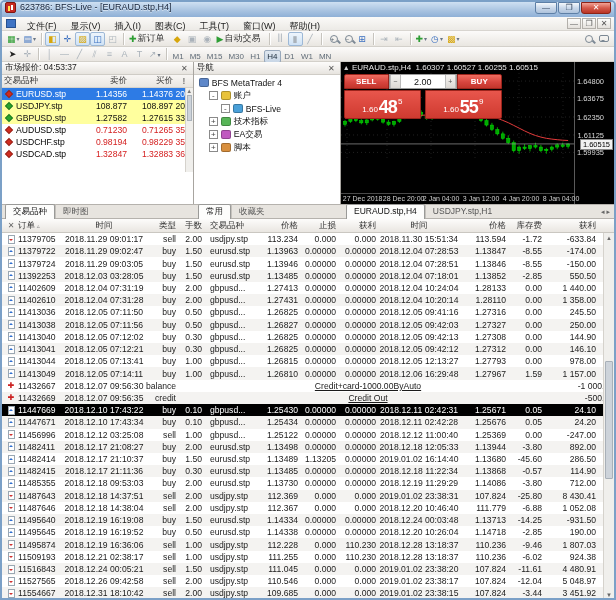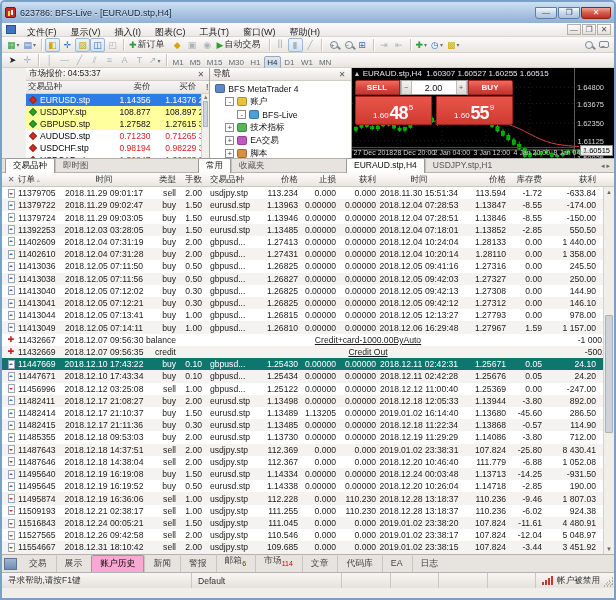--- a/index.html
+++ b/index.html
@@ -1,21 +1,21 @@
 <!DOCTYPE html>
 <html><head>
 <meta charset="utf-8">
 <style>
   html,body{margin:0;padding:0;}
   body{width:616px;height:600px;overflow:hidden;font-family:"Liberation Sans","DejaVu Sans",sans-serif;
        -webkit-font-smoothing:antialiased;background:#d6e3f2;}
   *{box-sizing:border-box;}
   .win{width:616px;height:600px;border:2px solid #7ba0c7;border-radius:5px 5px 0 0;display:flex;flex-direction:column;background:#f0efec;overflow:hidden;}
   
-  .titlebar{height:21px;background:linear-gradient(#cfe0f2,#a7c2e0 60%,#8fb0d6);display:flex;align-items:center;padding:0 3px;flex:none;}
+  .titlebar{height:15px;background:linear-gradient(#cfe0f2,#a7c2e0 60%,#8fb0d6);display:flex;padding:0 3px;flex:none;}
   .app-ico{width:11px;height:11px;background:#c62a22;border:1px solid #7e150f;border-radius:2px;margin-right:4px;position:relative;flex:none;}
   .app-ico::after{content:"";position:absolute;left:2px;top:3px;width:2px;height:5px;background:#ffe34d;box-shadow:3px -1px 0 #fff;}
   .title{font-size:9px;color:#15233a;white-space:nowrap;overflow:hidden;flex:1;text-shadow:0 1px 0 rgba(255,255,255,.6);}
   .winbtns{display:flex;flex:none;}
   .wbtn{width:22px;height:12px;border:1px solid #5d7fa6;border-radius:0 0 3px 3px;background:linear-gradient(#f4f8fc,#c9d8ea 50%,#aec3dc);margin-left:1px;
         font-size:8px;line-height:10px;text-align:center;color:#2a3d55;}
   .wbtn.close{background:linear-gradient(#f2a396,#d4594a 50%,#b93425);color:#fff;width:30px;border-color:#8c2317;}
   
   .menubar{height:14px;background:linear-gradient(#fbfaf8,#eceae6);display:flex;align-items:center;border-bottom:1px solid #d8d5d0;padding:0 2px;flex:none;}
   .menu-ico{width:10px;height:9px;background:#3f74c4;border:1px solid #27518f;margin:0 4px 0 2px;flex:none;}
@@ -34,21 +34,21 @@
   .drop{font-size:6px;color:#6a7685;margin-left:1px;}
   .vsep{width:1px;height:12px;background:#c7c4be;margin:0 3px;box-shadow:1px 0 0 #fff;flex:none;}
   .tlabel{font-size:9px;color:#333;margin:0 3px 0 1px;}
   .tfbtn{height:13px;min-width:17px;border:1px solid transparent;border-radius:2px;font-size:8px;color:#5f6b77;display:inline-flex;align-items:center;justify-content:center;padding:0 2px;}
   .tfbtn.active{border-color:#98a8bb;background:linear-gradient(#dfe7ef,#c8d6e6);color:#21303f;}
   .mag{width:8px;height:8px;border:1.5px solid #7c8894;border-radius:50%;position:relative;display:inline-block;}
   .mag::after{content:"";position:absolute;width:4px;height:1.5px;background:#7c8894;transform:rotate(45deg);right:-4px;bottom:-1px;}
   .chaticon{width:10px;height:7px;border:1.5px solid #7c8894;border-radius:2px;position:relative;display:inline-block;}
   .chaticon::after{content:"";position:absolute;left:1px;bottom:-3px;border:2px solid transparent;border-top-color:#7c8894;}
   
-  .main{height:90px;display:flex;flex:none;margin-left:24px;}
+  .main{height:142px;display:flex;flex:none;}
   .panel{border-right:1px solid #a8a5a0;display:flex;flex-direction:column;background:#fff;overflow:hidden;}
   .phead{height:13px;background:linear-gradient(#fdfcfb,#e7e4df);border-bottom:1px solid #cfccc6;display:flex;align-items:center;padding:0 3px;flex:none;}
   .phead .pt{font-size:8.5px;color:#222;flex:1;white-space:nowrap;overflow:hidden;}
   .phead .x{font-size:8px;color:#555;padding:0 2px;}
   
   .mw{width:193px;}
   .mwcols{height:13px;display:flex;align-items:center;background:linear-gradient(#f8f6f4,#e9e6e1);border-bottom:1px solid #d5d2cc;font-size:8.5px;color:#333;flex:none;}
   .mwrow{height:12px;display:flex;align-items:center;font-size:8.6px;flex:none;}
   .mwc0{width:79px;padding-left:2px;display:flex;align-items:center;overflow:hidden;white-space:nowrap;}
   .mwc1{width:46px;text-align:right;} .mwc2{width:46px;text-align:right;} .mwc3{width:13px;text-align:right;padding-right:1px;}
@@ -96,21 +96,21 @@
   .dtab{font-size:8.5px;color:#555;padding:1px 7px 1px;border:1px solid transparent;border-bottom:none;white-space:nowrap;line-height:11px;}
   .dtab.active{background:#fdfdfc;border-color:#9a9a98;border-radius:2px 2px 0 0;color:#111;margin-bottom:-1px;padding-bottom:2px;}
   .dtab.sep{border-left:1px solid #c5c2bd;}
   .tarrows{margin-left:auto;font-size:7px;color:#666;padding:0 4px 2px;}
   
   .hheadrow{height:14px;display:flex;align-items:center;background:linear-gradient(#fdfcfb,#e9e6e1);border-bottom:1px solid #cac7c1;font-size:8.5px;color:#333;flex:none;padding-left:2px;}
   .hclose{width:14px;font-size:8px;color:#666;text-align:center;}
   .hbody{height:367px;overflow:hidden;position:relative;background:#fff;flex:none;}
   .hrow{height:12.233px;display:flex;align-items:center;font-size:8.6px;color:#1b1b1b;padding-left:2px;white-space:nowrap;}
   .hrow.alt{background:#f4f3f1;}
-  .hrow.sel{background:#0f766e;color:#fff;}
+  .hrow.sel{background:#000000;color:#fff;}
   .cic{width:14px;display:flex;align-items:center;justify-content:center;flex:none;}
   .doc{width:7px;height:9px;background:#fff;border:1px solid #9aa7b2;position:relative;}
   .doc::after{content:"";position:absolute;width:0;height:0;border:2.5px solid transparent;left:0px;top:2px;}
   .doc.buy::after{border-bottom-color:#2f6fd0;border-top-width:0;}
   .doc.sell::after{border-top-color:#d03030;border-bottom-width:0;top:3px;}
   .bal{color:#cc2222;font-size:8px;font-weight:bold;line-height:8px;}
   .c_ord{width:44px;} .c_t1{width:84px;text-align:center;} .c_ty{width:30px;text-align:right;}
   .c_lo{width:26px;text-align:right;} .c_sy{width:52px;padding-left:8px;} .c_pr{width:44px;text-align:right;}
   .c_sl{width:38px;text-align:right;} .c_tp{width:40px;text-align:right;} .c_t2{width:86px;text-align:center;}
   .c_cp{width:44px;text-align:right;} .c_sw{width:36px;text-align:right;} .c_pf{width:54px;text-align:right;}

